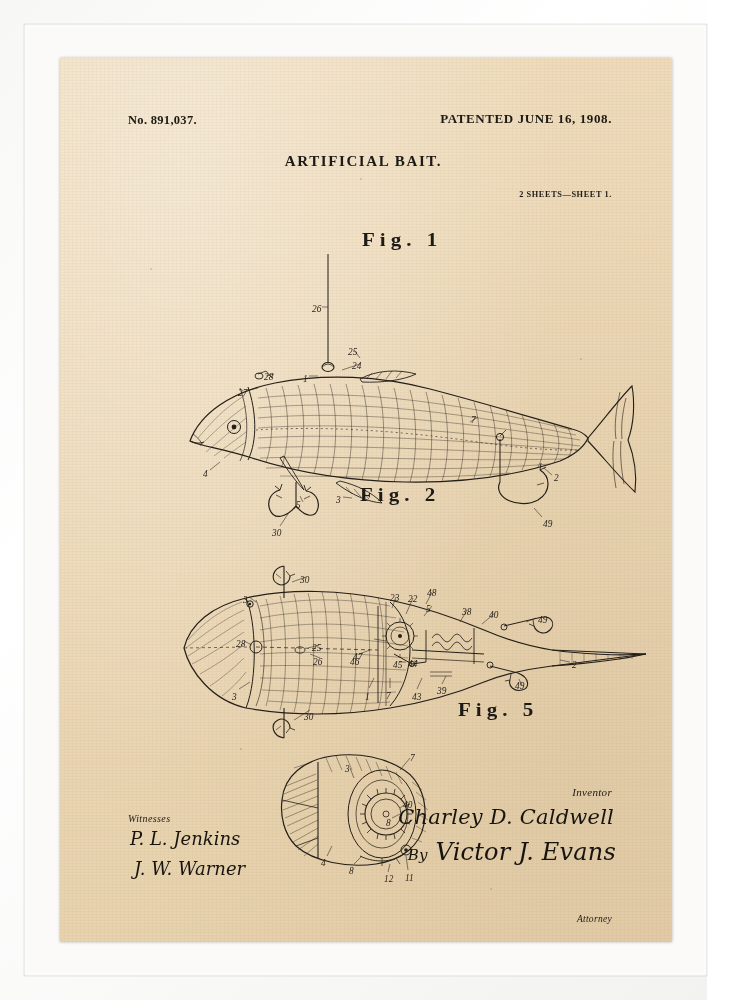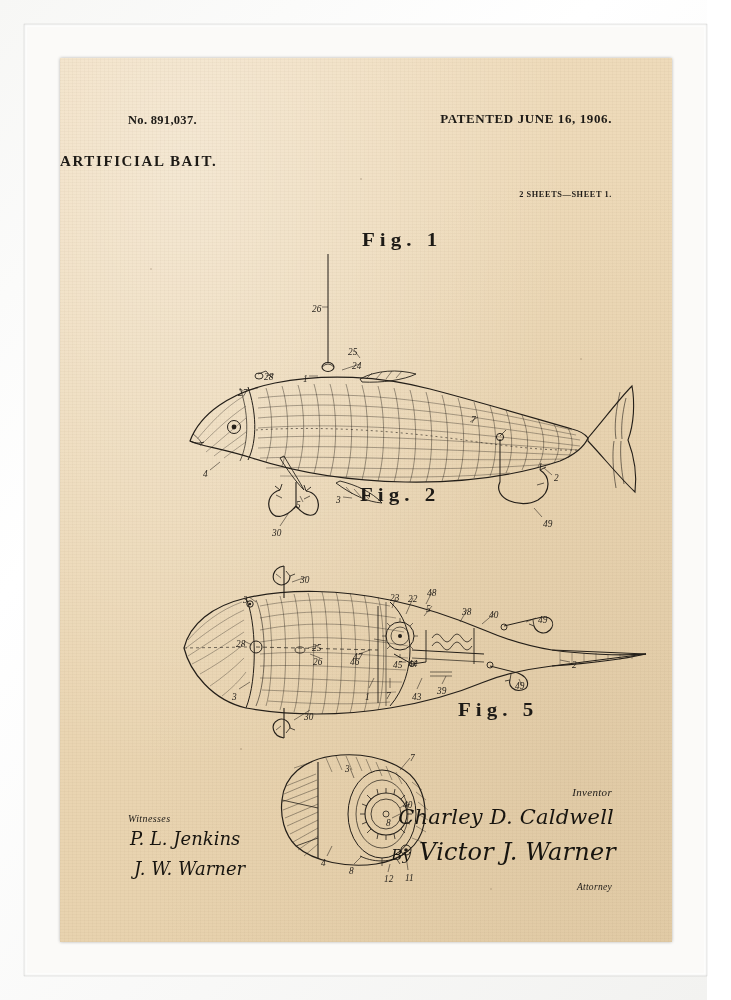--- a/index.html
+++ b/index.html
@@ -49,21 +49,21 @@
   }
   .pat-date{
     position:absolute;right:60px;top:53px;
     font-size:13px;letter-spacing:.6px;font-weight:700;
   }
   .inventor-name{
     position:absolute;left:0;right:0;top:75px;text-align:center;
     font-size:14px;letter-spacing:1.4px;font-weight:700;
   }
   .title{
-    position:absolute;left:0;right:5px;top:95px;text-align:left;
+    position:absolute;left:0;right:5px;top:95px;text-align:center;
     font-size:15px;letter-spacing:1.6px;font-weight:700;
   }
   .appfiled{
     position:absolute;left:0;right:0;top:117px;text-align:center;
     font-size:8.6px;letter-spacing:.7px;font-weight:700;
   }
   .sheets{
     position:absolute;right:60px;top:132px;
     font-size:8.3px;letter-spacing:.6px;font-weight:700;
   }
@@ -85,21 +85,21 @@
   .witness-lbl{
     position:absolute;left:68px;top:755px;
     font-family:"Liberation Serif", serif;font-style:italic;font-size:10px;
     letter-spacing:.4px;
   }
   .inventor-lbl{
     position:absolute;right:60px;top:728px;
     font-style:italic;font-size:11px;letter-spacing:.3px;
   }
   .attorney-lbl{
-    position:absolute;right:60px;top:824px;
+    position:absolute;right:60px;top:856px;
     font-style:italic;font-size:9.5px;letter-spacing:.3px;
   }
   .sig{
     position:absolute;font-family:"DejaVu Serif", serif;font-style:italic;
     color:#17140f;white-space:nowrap;
   }
   .sig-inv{right:58px;top:747px;font-size:21px;letter-spacing:.2px;}
   .sig-by{right:56px;top:780px;font-size:24px;letter-spacing:.2px;}
   .sig-by .by{font-size:15px;}
   .sig-w1{left:70px;top:770px;font-size:18px;}
@@ -115,21 +115,21 @@
 
   <div class="paper">
     <div class="grain"></div>
     <div class="speck" style="left:90px;top:210px;width:2px;height:2px"></div>
     <div class="speck" style="left:520px;top:300px;width:2px;height:2px"></div>
     <div class="speck" style="left:180px;top:690px;width:1.5px;height:1.5px"></div>
     <div class="speck" style="left:430px;top:830px;width:2px;height:2px"></div>
     <div class="speck" style="left:300px;top:120px;width:1.5px;height:1.5px"></div>
 
     <div class="pat-no">No. 891,037.</div>
-    <div class="pat-date">PATENTED JUNE 16, 1906.</div>
+    <div class="pat-date">PATENTED JUNE 16, 1908.</div>
     <div class="title">ARTIFICIAL BAIT.</div>
     <div class="sheets">2 SHEETS—SHEET 1.</div>
 
     <div class="figlabel fig1">Fig. 1</div>
     <div class="figlabel fig2">Fig. 2</div>
     <div class="figlabel fig5">Fig. 5</div>
 
     <svg style="position:absolute;left:0;top:0;" width="612" height="884" viewBox="0 0 612 884" fill="none" stroke="#241f19" stroke-width="0.9">
 
       <path d="M268 196 L268 304" stroke-width="1"></path>
@@ -522,17 +522,17 @@
       </div>
 
     <div class="witness-lbl">Witnesses</div>
     <div class="sig sig-w1">P. L. Jenkins</div>
     <div class="sig sig-w2">J. W. Warner</div>
 
     <div class="inventor-lbl">Inventor</div>
     <div class="sig sig-inv">Charley D. Caldwell</div>
     <div class="sig sig-by">
       <span class="by">By</span>
-      <span>Victor J. Warner</span>
+      <span>Victor J. Evans</span>
     </div>
     <div class="attorney-lbl">Attorney</div>
   </div>
 </div>
 
 </body></html>

